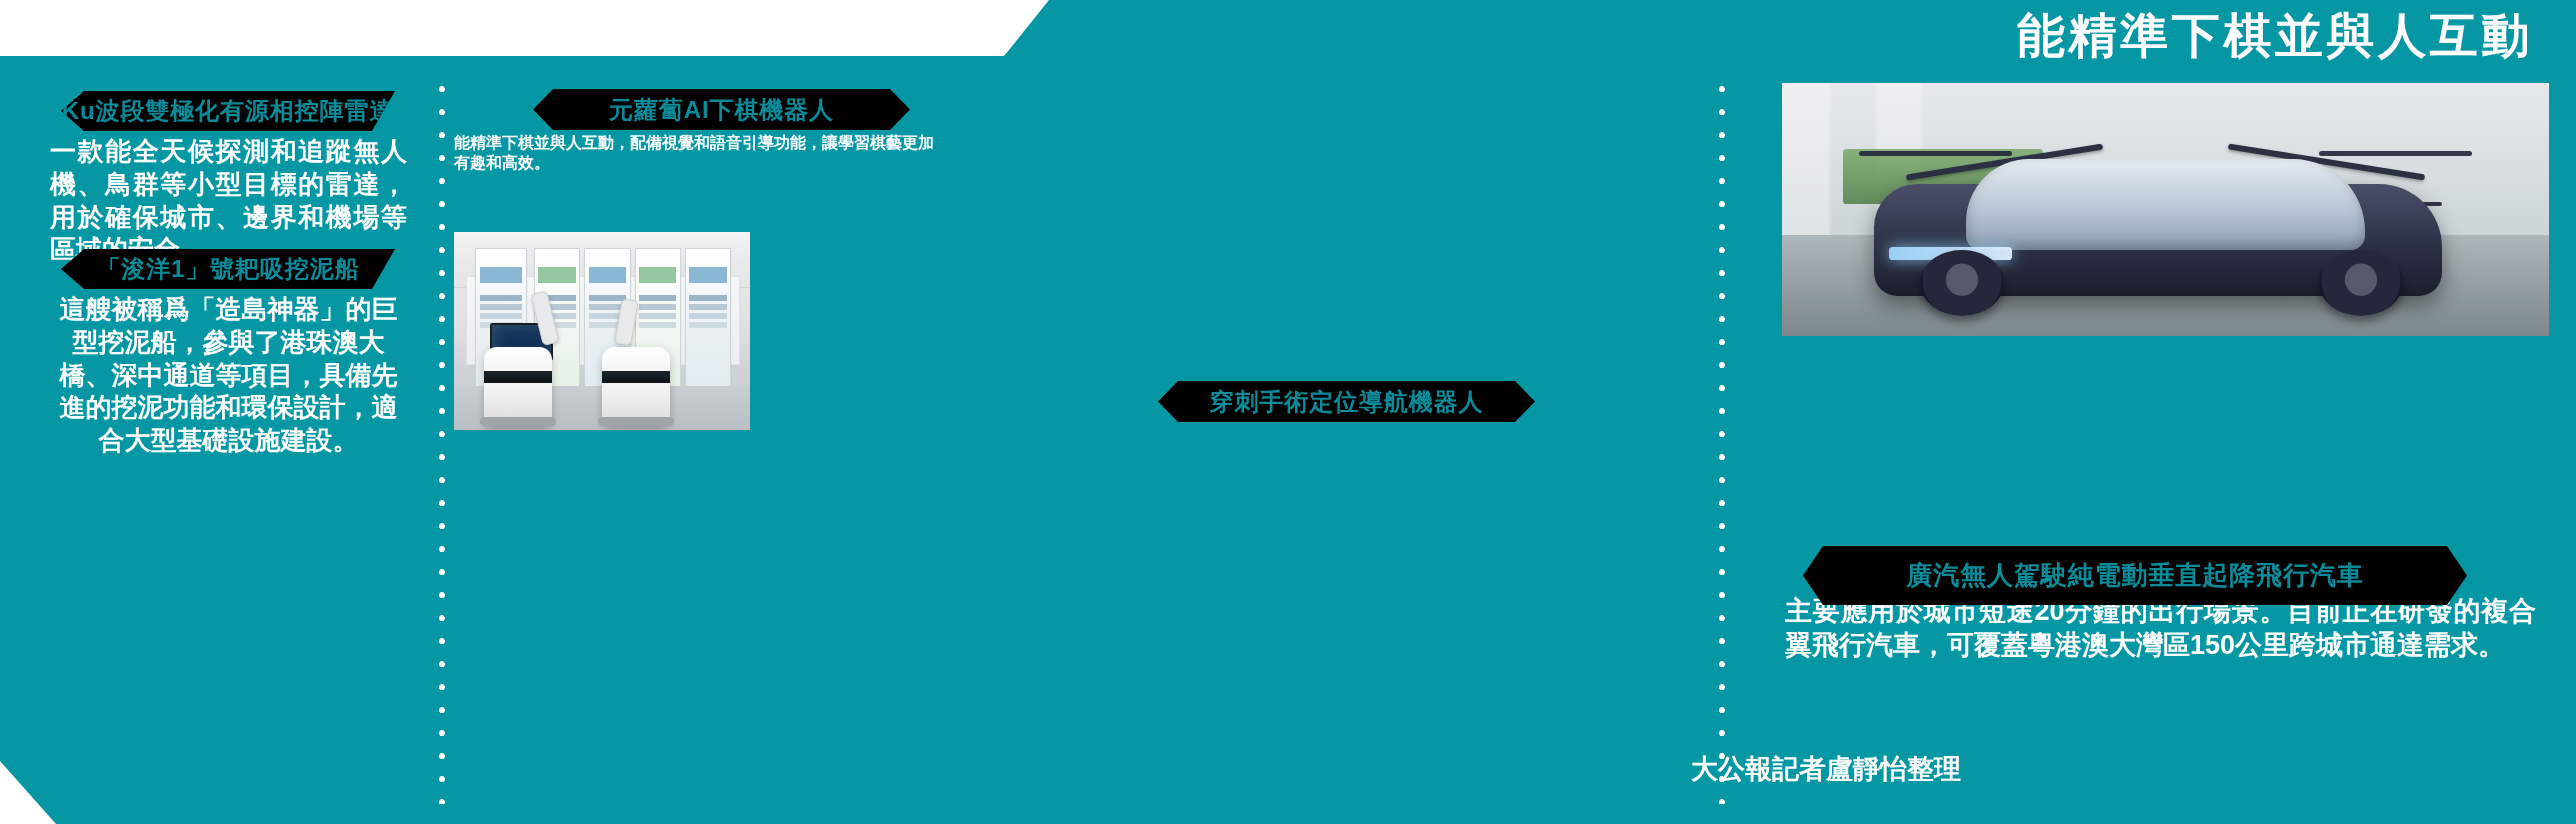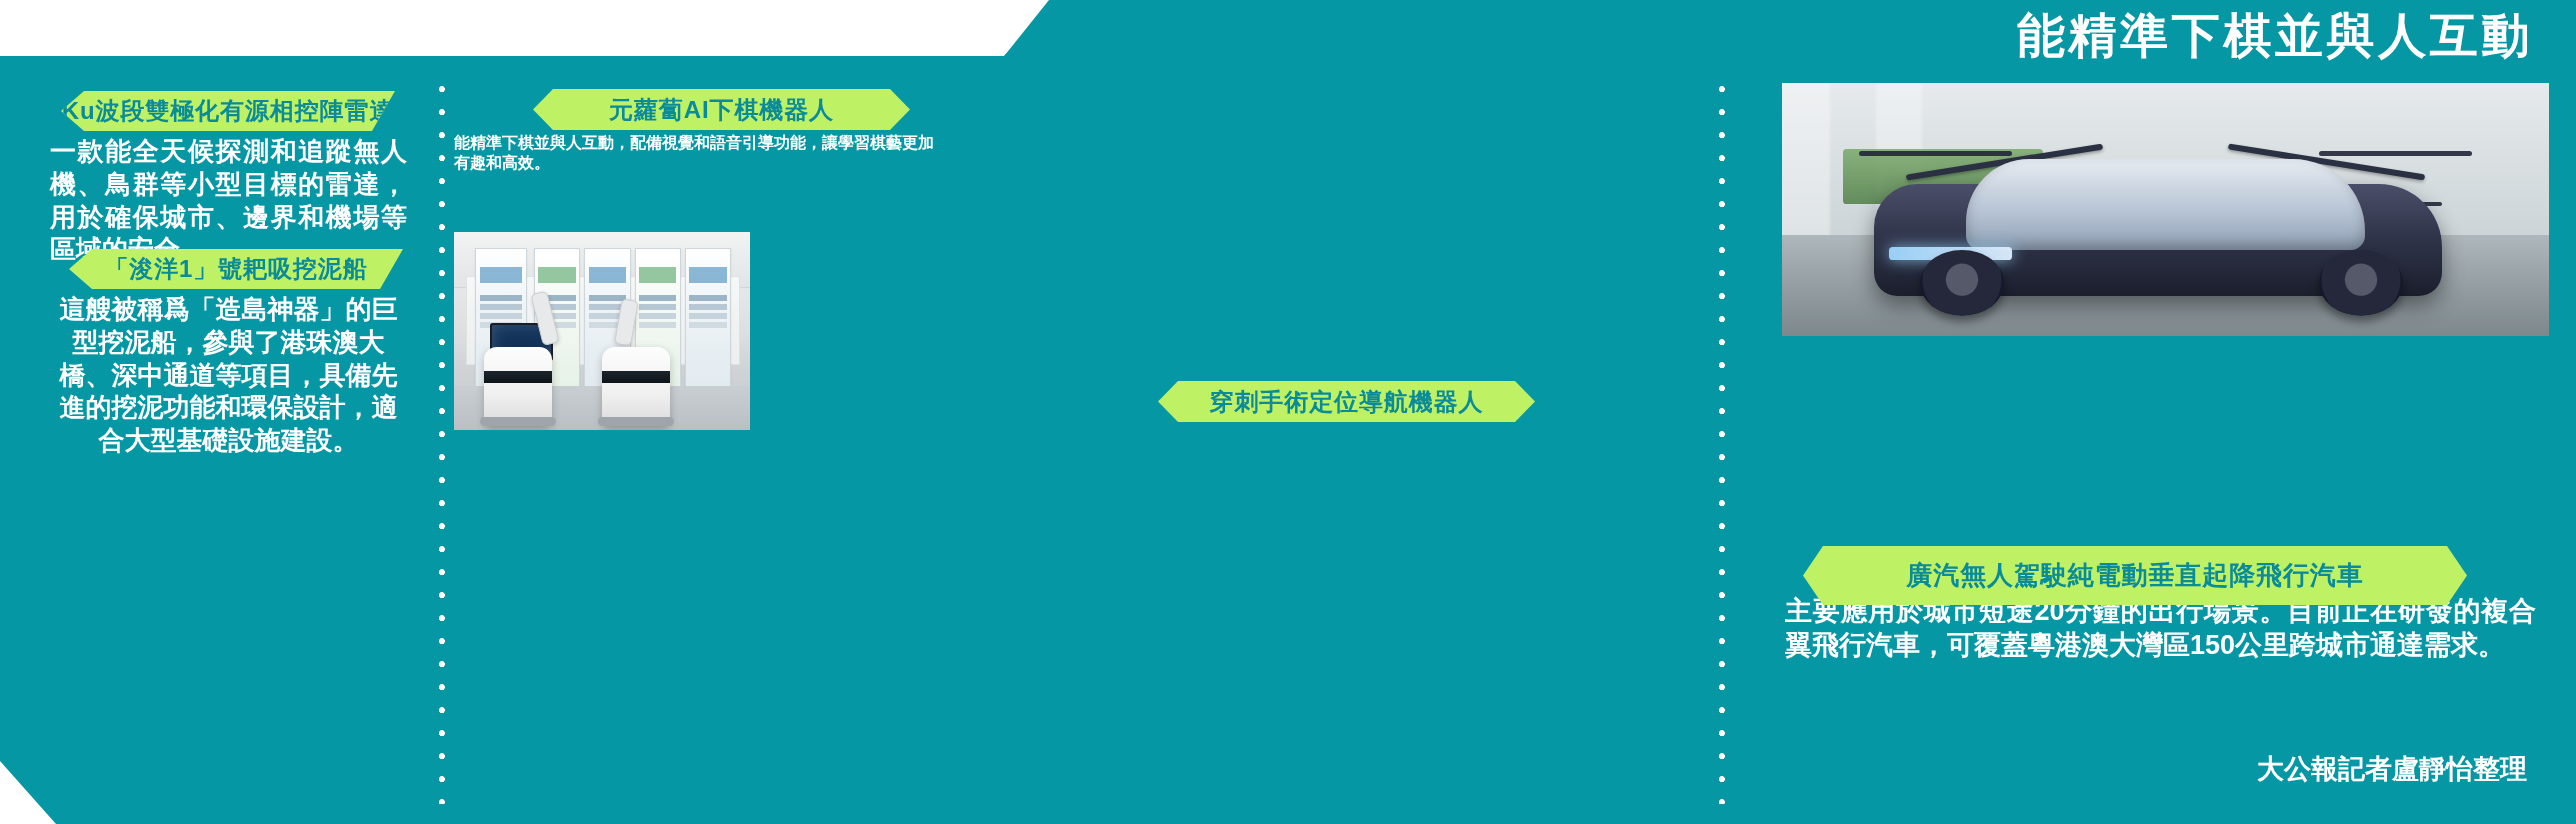--- a/index.html
+++ b/index.html
@@ -66,21 +66,21 @@
     font-weight:bold;
     letter-spacing:3.6px;
     line-height:57px;
     white-space:nowrap;
     z-index:6;
   }
 
   
   .badge{
     position:absolute;
-    background:#bef264;
+    background:#000000;
     color:#0a8b99;
     font-weight:bold;
     display:flex;
     align-items:center;
     justify-content:center;
     white-space:nowrap;
     z-index:5;
     letter-spacing:0.9px;
   }
   
@@ -247,21 +247,21 @@
   <div class="dots" style="left:439px; top:86px; height:718px;"></div>
   <div class="dots" style="left:1719px; top:86px; height:718px;"></div>
 
   <div class="badge leftpoint" style="left:61px; top:91px; width:334px; height:40px; font-size:24px;">
     <span>Ku波段雙極化有源相控陣雷達</span>
   </div>
   <div class="para" style="left:50px; top:135px; width:357px; font-size:26px; text-align:justify; text-align-last:left;">
     <span>一款能全天候探測和追蹤無人機、鳥群等小型目標的雷達，用於確保城市、邊界和機場等區域的安全。</span>
   </div>
 
-  <div class="badge leftpoint" style="left:69px; top:249px; width:334px; height:40px; font-size:24px;">
+  <div class="badge leftpoint" style="left:61px; top:249px; width:334px; height:40px; font-size:24px;">
     <span>「浚洋1」號耙吸挖泥船</span>
   </div>
   <div class="para" style="left:50px; top:294px; width:357px; font-size:26px; text-align:center;font-family:Liberation Serif, serif;">
     <span>這艘被稱爲「造島神器」的巨型挖泥船，參與了港珠澳大橋、深中通道等項目，具備先進的挖泥功能和環保設計，適合大型基礎設施建設。</span>
   </div>
 
   <div class="badge both" style="left:533px; top:89px; width:377px; height:41px; font-size:24px;">
     <span>元蘿蔔AI下棋機器人</span>
   </div>
   <div class="para" style="left:454px; top:133px; width:485px; font-size:16px; text-align:left;">
@@ -324,18 +324,18 @@
     <div class="wheel" style="left:70%;"></div>
   </div>
 
   <div class="badge both" style="left:1803px; top:546px; width:664px; height:59px; font-size:26px;">
     <span>廣汽無人駕駛純電動垂直起降飛行汽車</span>
   </div>
   <div class="para" style="left:1785px; top:594px; width:751px; font-size:27px; text-align:justify; text-align-last:left;">
     <span>主要應用於城市短途20分鐘的出行場景。目前正在研發的複合翼飛行汽車，可覆蓋粵港澳大灣區150公里跨城市通達需求。</span>
   </div>
 
-  <div class="para" style="left:1776px; top:752px; width:751px; font-size:27px; text-align:right;">
+  <div class="para" style="left:1691px; top:752px; width:751px; font-size:27px; ">
     <span>大公報記者盧靜怡整理</span>
   </div>
 
 </div>
 
 
 </body></html>

